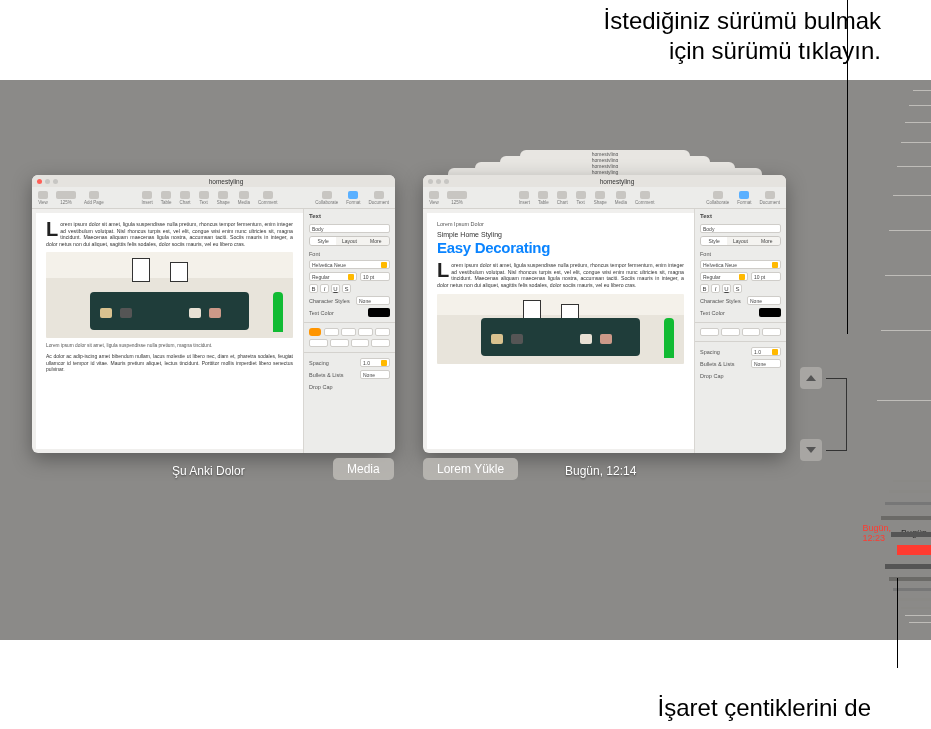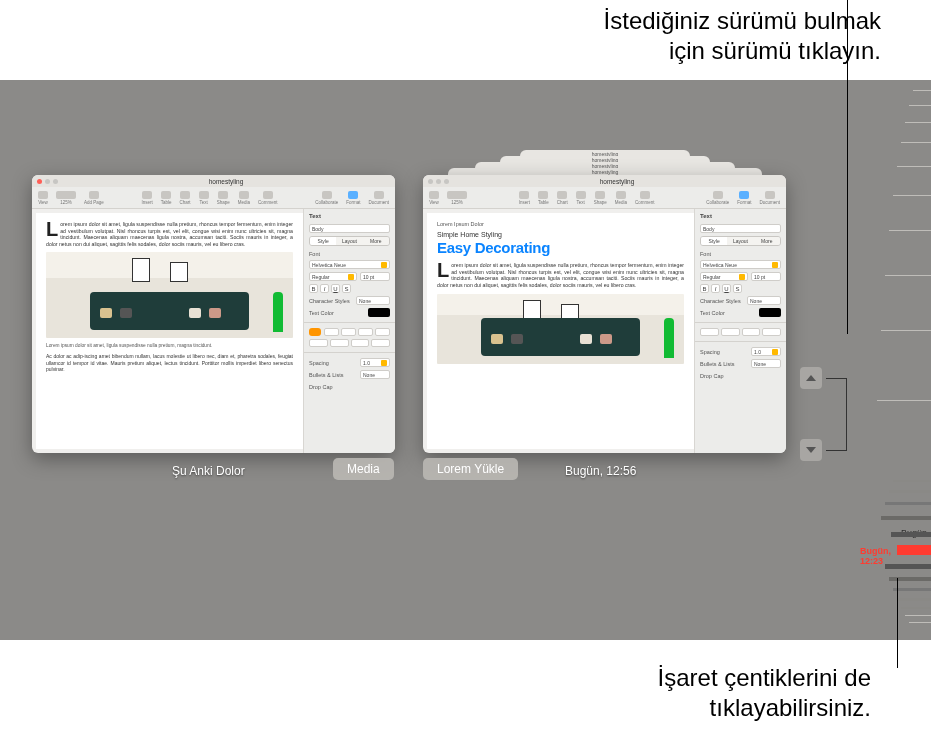--- a/index.html
+++ b/index.html
@@ -549,21 +549,21 @@
             </div>
         </div>
         <div class="insp-label">Drop Cap</div>
       </div>
     </div>
   </div>
 
   <div class="doclabel lbl-left">Şu Anki Dolor</div>
   <div class="btn btn-done">Media</div>
   <div class="btn btn-restore">Lorem Yükle</div>
-  <div class="doclabel lbl-right">Bugün, 12:56</div>
+  <div class="doclabel lbl-right">Bugün, 12:14</div>
 
   <div class="navarrow up">
     <svg viewBox="0 0 12 12">
         <path d="M6 3l5 6H1z"></path>
       </svg>
   </div>
   <div class="navarrow down">
     <svg viewBox="0 0 12 12">
         <path d="M6 9L1 3h10z"></path>
       </svg>
@@ -584,32 +584,31 @@
     <div class="tick thin" style="top:250px;width:50px;"></div>
     <div class="tick thin" style="top:320px;width:54px;"></div>
 
     <div class="tick" style="top:400px;width:38px;background:#8a8986;"></div>
     <div class="tick" style="top:410px;width:42px;background:#8a8986;height:3px;"></div>
     <div class="tick" style="top:422px;width:46px;background:#777;height:3px;"></div>
     <div class="tick" style="top:436px;width:50px;background:#6b6a67;height:4px;"></div>
     <div class="tick-label" style="top:448px;">Bugün</div>
     <div class="tick" style="top:452px;width:40px;background:#555;height:5px;"></div>
 
-    <div class="tick-label sel" style="top:466px;right:40px;font-weight:bold;">Bugün, 12:23</div>
+    <div class="tick-label sel" style="top:443px;right:40px;">Bugün, 12:23</div>
     <div class="tick sel" style="top:465px;width:34px;"></div>
 
     <div class="tick" style="top:484px;width:46px;background:#555;height:5px;"></div>
     <div class="tick" style="top:497px;width:42px;background:#6b6a67;height:4px;"></div>
     <div class="tick" style="top:508px;width:38px;background:#777;height:3px;"></div>
     <div class="tick" style="top:518px;width:34px;background:#8a8986;height:3px;"></div>
     <div class="tick" style="top:527px;width:30px;background:#8a8986;"></div>
     <div class="tick thin" style="top:535px;width:26px;"></div>
     <div class="tick thin" style="top:542px;width:22px;"></div>
   </div>
 
 </div>
 
 <div style="position:absolute;left:897px;top:578px;width:1px;height:90px;background:#000;"></div>
 
 <div class="callout-bottom">
   <div>İşaret çentiklerini de</div>
-  <div>tıklayabilirsiniz.</div>
 </div>
 
 </body></html>

